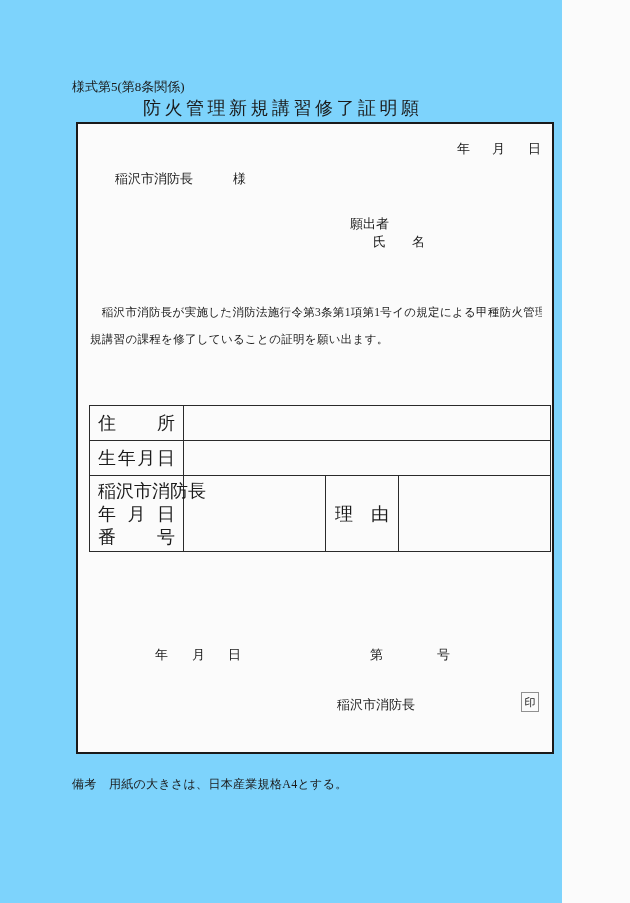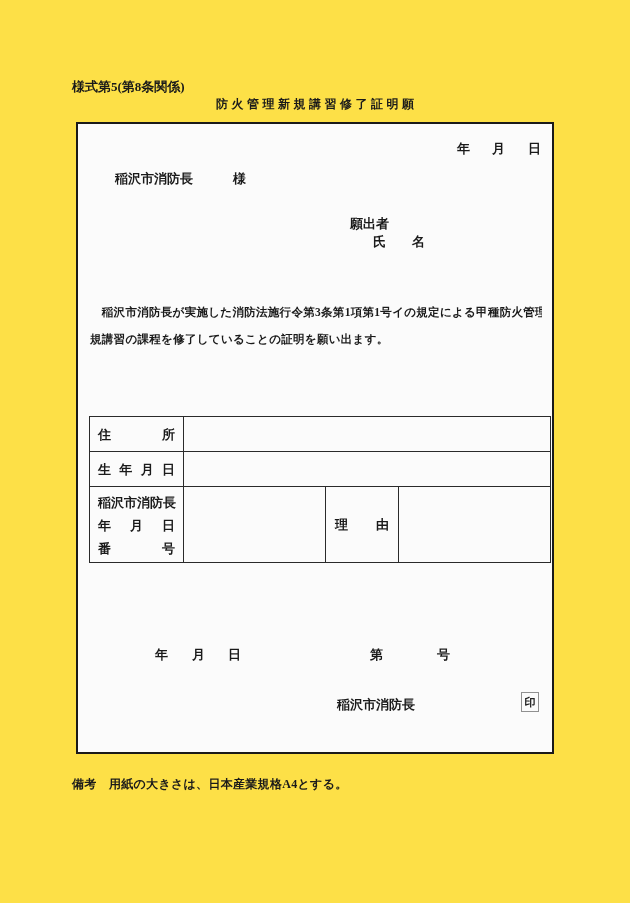--- a/index.html
+++ b/index.html
@@ -4,33 +4,32 @@
 <style>
   html,body { margin:0; padding:0; }
   body {
     background:#fbfbfb;
     font-family:"Liberation Serif","DejaVu Serif",serif;
     color:#1a1a1a;
     -webkit-font-smoothing:antialiased;
   }
   .page {
     position:relative;
-    width:630px; height:903px;
-    background:#fde047;
+    width:562px; height:903px;
+    background:#7dd3fc;
     overflow:hidden;
     font-size:13px;
-    font-weight:bold;
   }
   .abs { position:absolute; white-space:nowrap; }
 
   .form-number { left:72px; top:78px; font-size:13px; }
   .doc-title {
     left:0; right:0; top:96px;
     text-align:center;
-    font-size:12px;
+    font-size:18px;
     letter-spacing:3.5px;
     text-indent:3.5px;
   }
 
   .outer-box {
     left:76px; top:122px;
     width:474px; height:628px;
     border:2px solid #1a1a1a;
     background:#fbfbfb;
   }
@@ -53,25 +52,25 @@
     top:181px;
     width:452px;
     text-align:justify;
     text-align-last:justify;
     overflow:hidden;
   }
   .body-line2 { top:208px; }
 
   .info-table {
     position:absolute;
-    left:11px; top:292px;
+    left:11px; top:281px;
     width:461px;
     border-collapse:collapse;
     table-layout:fixed;
-    font-size:13px;
+    font-size:18px;
   }
   .info-table td {
     border:1px solid #2a2a2a;
     padding:0;
     vertical-align:middle;
     background:#fbfbfb;
   }
   .lbl {
     text-align:justify;
     text-align-last:justify;

